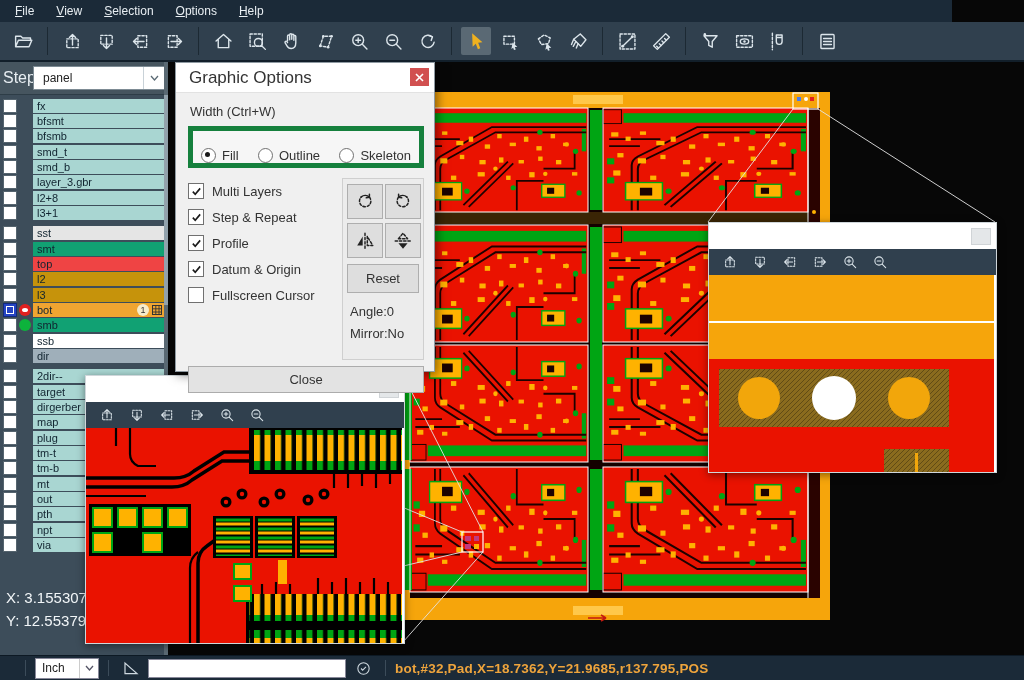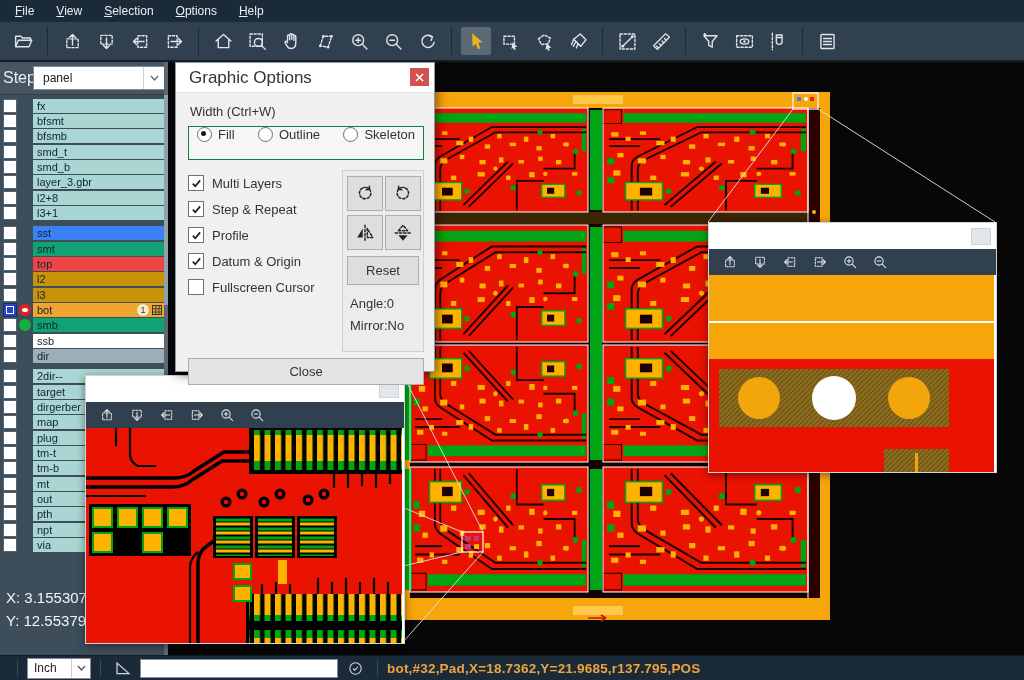--- a/index.html
+++ b/index.html
@@ -1,20 +1,20 @@
 <!DOCTYPE html>
 <html style="--menubar: #1b2a38; --toolbar: #30404e; --icon: #dce5eb; --active-tool: #5a6974; --accent: #efb11f; --sidebar: #3d4d5a; --pcb-red: #ea1200; --pcb-green: #00a513; --pad-yellow: #ffb200; --panel-orange: #f6a50b; --notch-orange: #ffc84a; --trace: #1c0200; --olive: #8a6b1e; --magenta: #c03a80; --dialog-bg: #f0f0f0; --status-orange: #eea43c;"><head>
 <meta charset="utf-8">
 <style>
   html,body{margin:0;padding:0;}
   body{width:1024px;height:680px;position:relative;overflow:hidden;
        font-family:"Liberation Sans",sans-serif;background:var(--canvas-bg,#070707);
        -webkit-font-smoothing:antialiased;}
   
-  .menubar{position:absolute;left:0;top:0;width:1024px;height:22px;background:var(--menubar);
+  .menubar{position:absolute;left:0;top:0;width:952px;height:22px;background:var(--menubar);
            display:flex;align-items:center;padding-left:4px;box-sizing:border-box;z-index:40;}
   .menu-item{color:#e8eef2;font-size:12px;padding:0 11px;height:22px;line-height:22px;cursor:default;}
   .menu-item b{font-weight:normal;text-decoration:underline;}
   
   .toolbar{position:absolute;left:0;top:22px;width:1024px;height:40px;background:var(--toolbar);
            border-bottom:2px solid #121f2a;display:flex;align-items:center;padding-left:6px;
            box-sizing:border-box;z-index:40;color:var(--icon);}
   .tbtn{width:30px;height:28px;display:flex;align-items:center;justify-content:center;border-radius:2px;margin:0 2px;}
   .tbtn.active{background:var(--active-tool);color:var(--accent);}
   .tsep{width:1px;height:28px;background:#1c2933;margin:0 7px;}
@@ -58,41 +58,41 @@
   .p-content{display:block;}
   
   .dialog{position:absolute;left:175px;top:62px;width:260px;height:310px;background:var(--dialog-bg);
           border:1px solid #8f9aa2;box-shadow:2px 3px 10px rgba(0,0,0,.5);z-index:30;box-sizing:border-box;}
   .d-title{height:29px;background:#fff;border-bottom:1px solid #e2e2e2;display:flex;align-items:center;
            padding-left:13px;font-size:17px;color:#333;}
   .d-close{position:absolute;right:5px;top:5px;width:19px;height:18px;background:#d15050;display:flex;
            align-items:center;justify-content:center;}
   .d-body{padding:8px 10px 8px 12px;position:relative;}
   .d-wlabel{font-size:13px;color:#333;margin:3px 0 7px 2px;}
-  .d-radiobox{border:1px solid #15803d;background:#f6f6f6;height:32px;display:flex;align-items:flex-start;
+  .d-radiobox{border:5px solid #15803d;background:#f6f6f6;height:32px;display:flex;align-items:flex-end;
               padding:0 8px;justify-content:space-between;margin-bottom:10px;}
   .radio{display:flex;align-items:center;font-size:13px;color:#333;gap:6px;}
   .rdot{width:13px;height:13px;border:1px solid #707070;border-radius:50%;background:#fff;position:relative;flex:none;}
   .rdot.sel::after{content:"";position:absolute;left:3px;top:3px;width:5px;height:5px;border-radius:50%;background:#1a1a1a;}
   .d-main{display:flex;}
   .d-checks{flex:1;}
   .chk{display:flex;align-items:center;height:26px;font-size:13px;color:#333;gap:8px;}
   .cbox{width:14px;height:14px;background:#fff;border:1px solid #707070;flex:none;display:flex;align-items:center;justify-content:center;}
   .d-right{width:82px;border:1px solid #cfcfcf;background:#ececec;padding:5px 4px;box-sizing:border-box;height:182px;}
   .d-rgrid{display:grid;grid-template-columns:34px 34px;gap:4px;justify-content:center;}
   .dbtn{width:34px;height:33px;background:#dedede;border:1px solid #aeaeae;display:flex;align-items:center;
         justify-content:center;color:#222;}
   .d-reset{width:70px;height:27px;background:#dedede;border:1px solid #aeaeae;margin:6px auto 8px;display:flex;
            align-items:center;justify-content:center;font-size:13px;color:#333;}
   .d-info{font-size:13px;color:#333;line-height:22px;padding-left:3px;}
   .d-closebar{margin:6px 0 0 0;height:25px;background:#e3e3e3;border:1px solid #acacac;display:flex;
               align-items:center;justify-content:center;font-size:13px;color:#333;}
   
   .statusbar{position:absolute;left:0;top:655px;width:1024px;height:25px;background:var(--menubar);
-             border-top:1px solid #0d1924;display:flex;align-items:center;padding-left:8px;box-sizing:border-box;z-index:40;}
+             border-top:1px solid #0d1924;display:flex;align-items:center;padding-left:16px;box-sizing:border-box;z-index:40;}
   .sb-sep{width:1px;height:16px;background:#3c4c5a;margin:0 9px;}
   .unit-sel{width:62px;height:19px;background:#fff;border:1px solid #889;display:flex;align-items:center;font-size:12px;color:#222;}
   .unit-sel .v{flex:1;padding-left:6px;}
   .unit-sel .chev{width:18px;height:100%;border-left:1px solid #ccc;display:flex;align-items:center;justify-content:center;color:#556;}
   .sb-ico{color:#cfd9e0;display:flex;margin:0 4px;}
   .cmd-input{width:188px;height:17px;background:#fff;border:1px solid #889;font-size:12px;padding:0 4px;margin-left:4px;}
   .sb-msg{color:var(--status-orange);font-size:13.5px;font-weight:bold;letter-spacing:.2px;}
   
   .f-red{fill:var(--pcb-red);} .f-grn{fill:var(--pcb-green);} .f-yel{fill:var(--pad-yellow);}
   .f-org{fill:var(--panel-orange);} .f-org2{fill:var(--notch-orange);} .f-olv{fill:var(--olive);} .f-mag{fill:var(--magenta);}
@@ -323,21 +323,21 @@
         <span class="scheck"></span>
         <span class="sdot"></span>
         <span class="sname" style="background: rgb(169, 214, 210);">
           <span class="lbl">l3+1</span>
         </span>
       </div>
       <div class="sgap"></div>
       <div class="srow">
         <span class="scheck"></span>
         <span class="sdot"></span>
-        <span class="sname" style="background: #3b82f6;">
+        <span class="sname" style="background: #e5e5e5;">
           <span class="lbl">sst</span>
         </span>
       </div>
       <div class="srow">
         <span class="scheck"></span>
         <span class="sdot"></span>
         <span class="sname" style="background: rgb(17, 161, 115);">
           <span class="lbl">smt</span>
         </span>
       </div>

